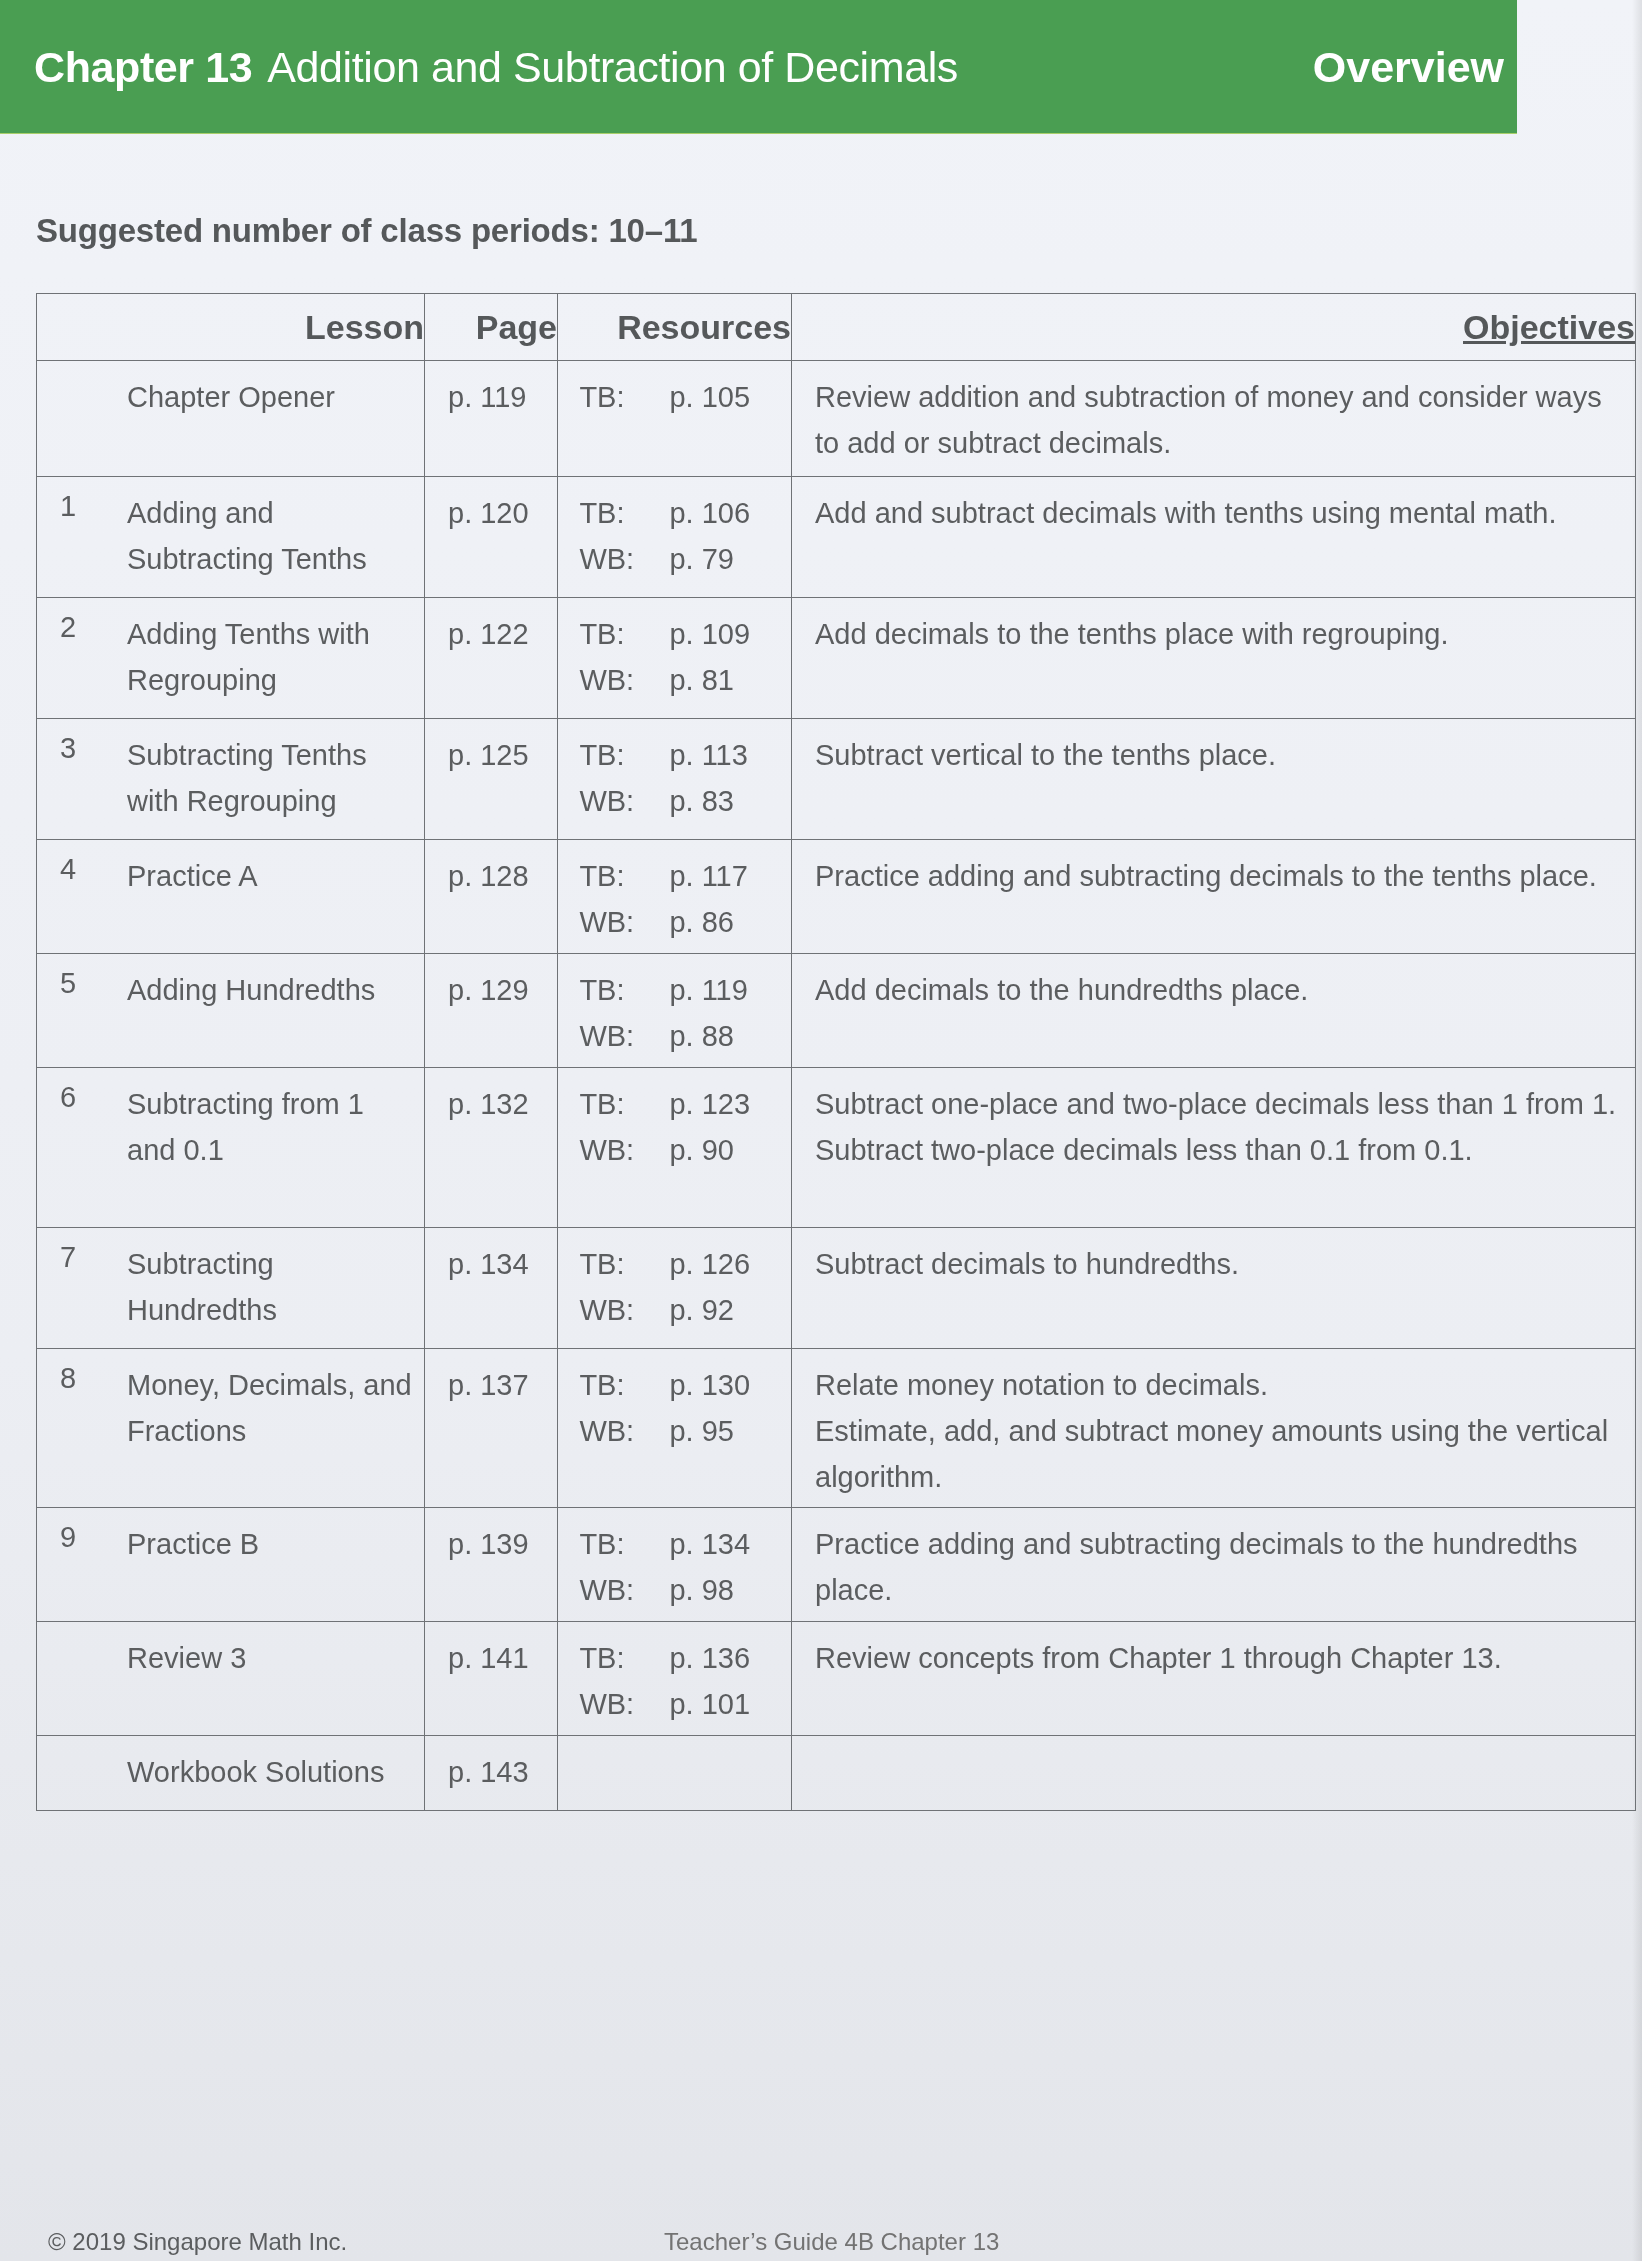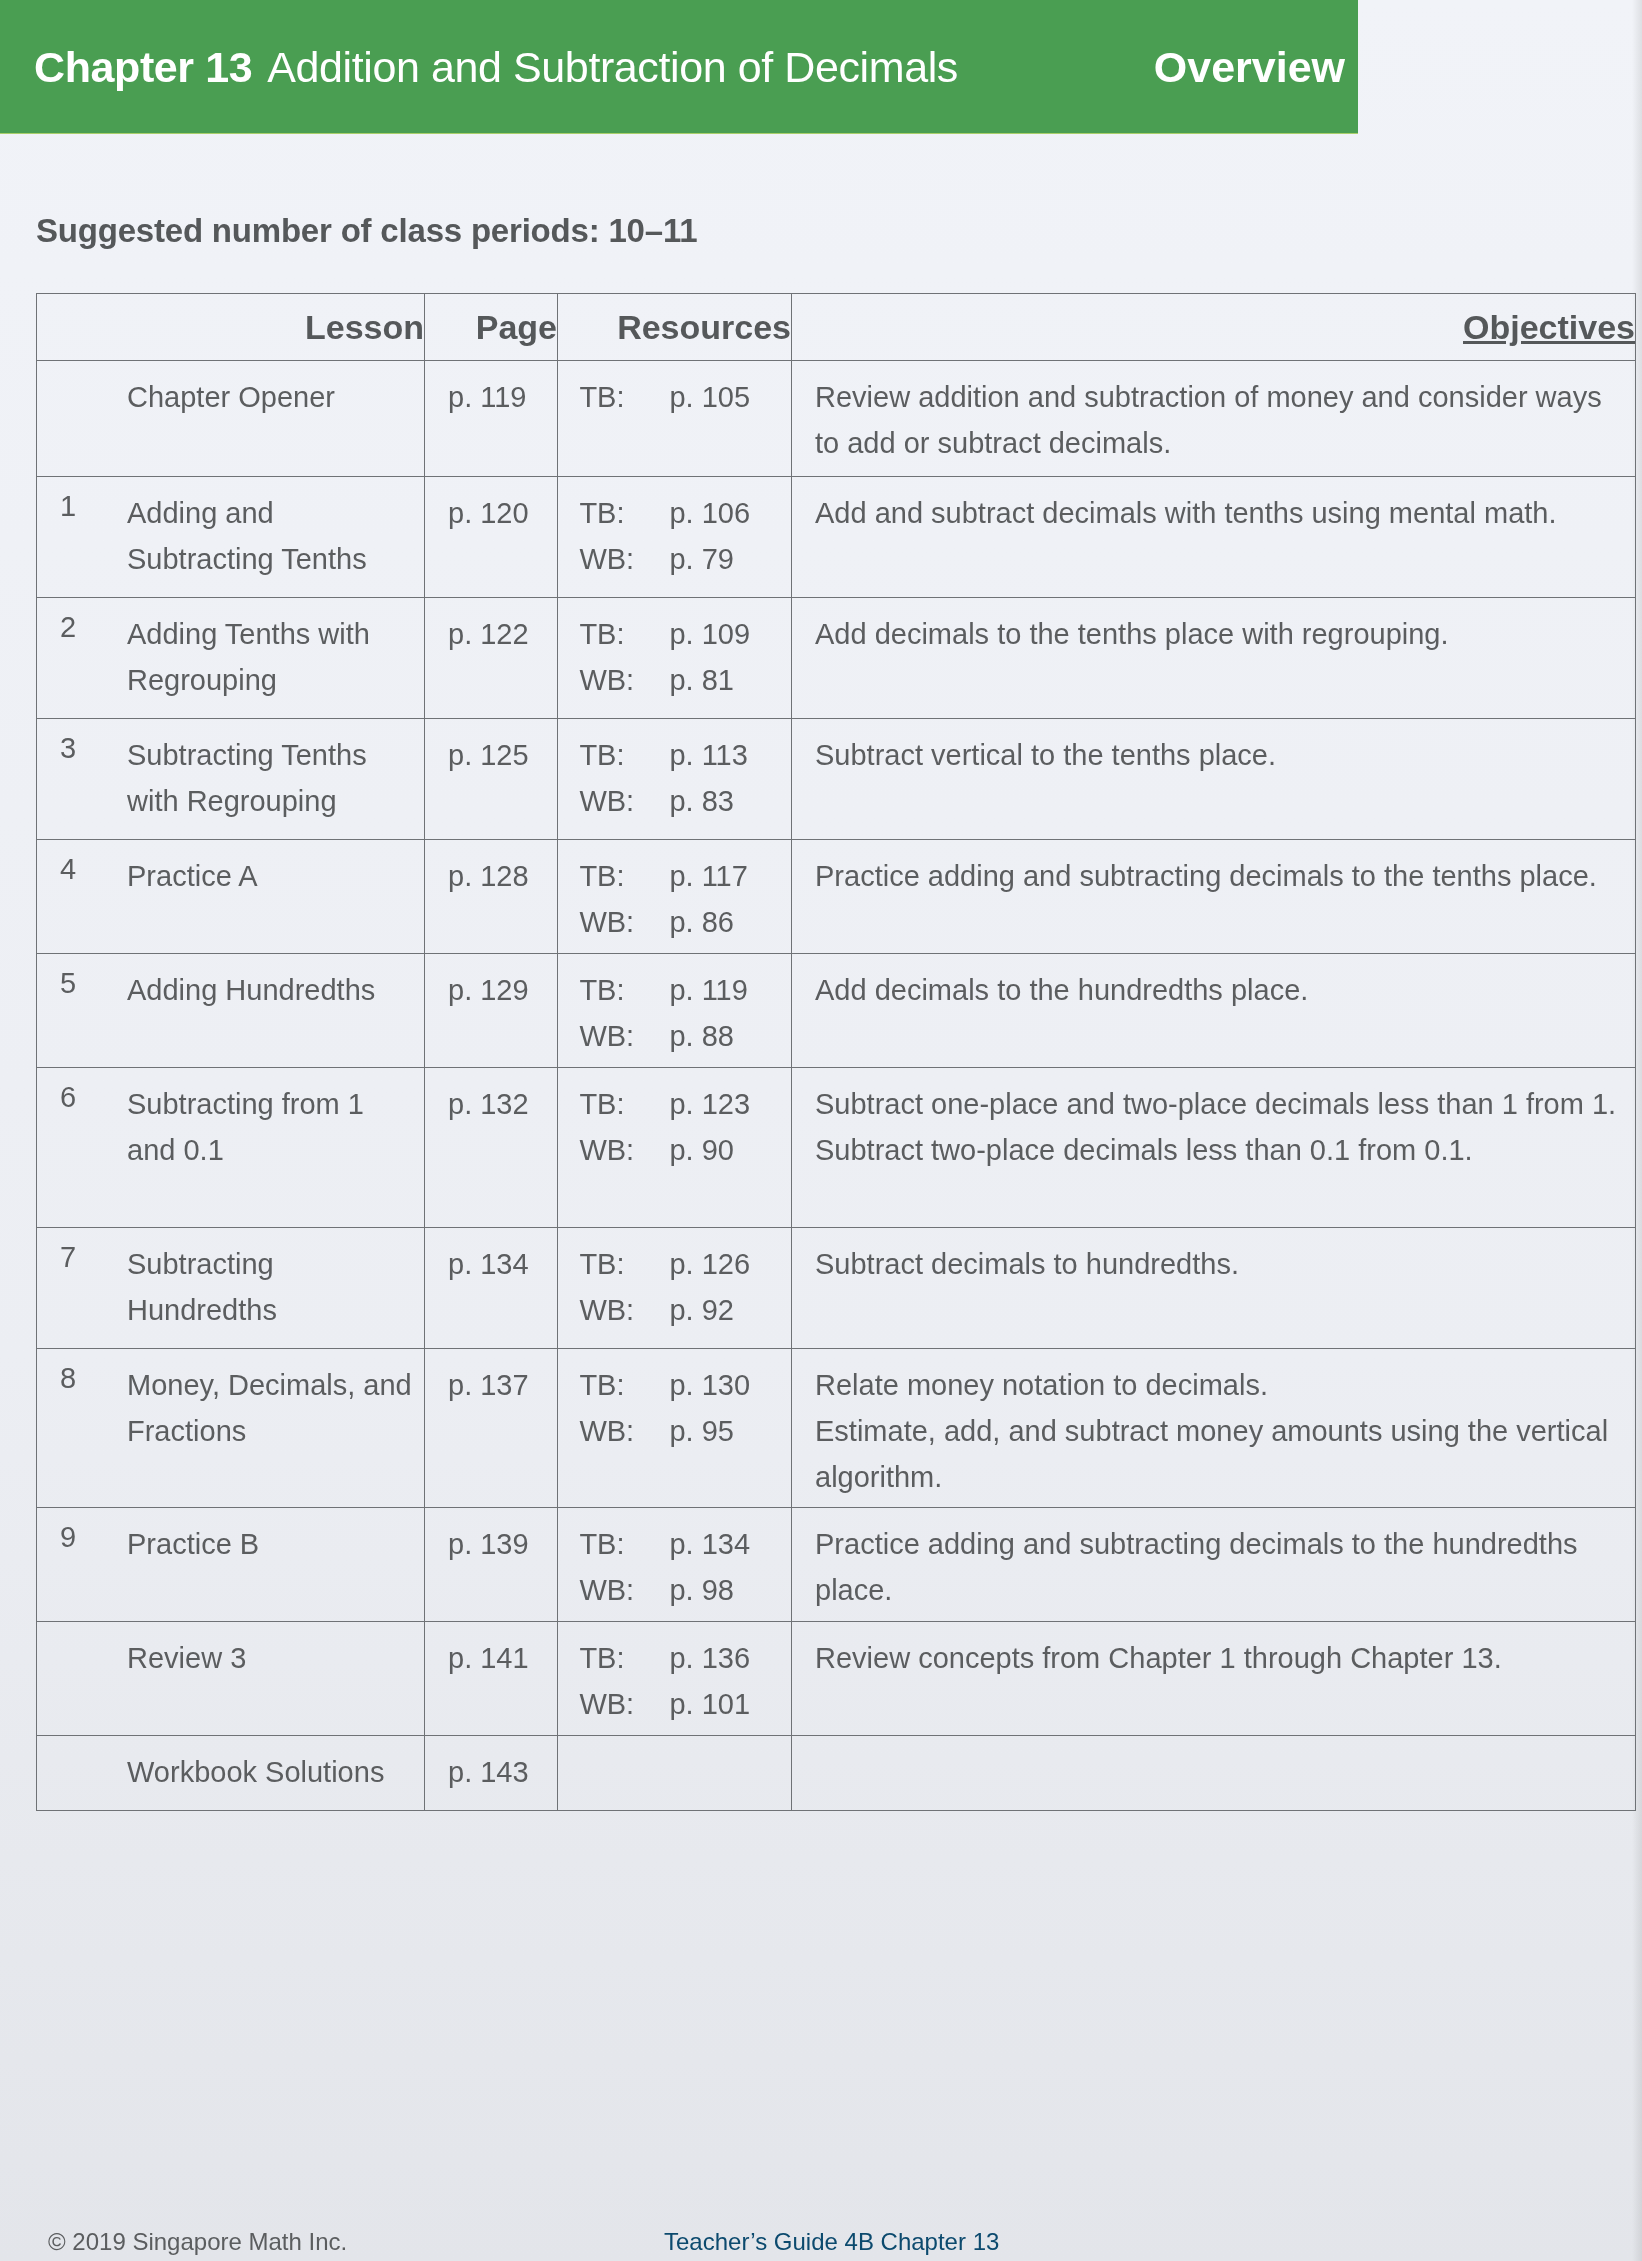--- a/index.html
+++ b/index.html
@@ -13,21 +13,21 @@
     }
     .page-bg {
       position: absolute; inset: 0;
       background: linear-gradient(180deg, #f1f3f8 0%, #eceef3 60%, #e3e5ea 100%);
     }
     .page-edge {
       position: absolute; top: 0; right: 0; width: 11.5px; height: 100%;
       background: linear-gradient(90deg, rgba(0,0,0,0) 0%, rgba(120,120,120,0.18) 100%);
     }
     .banner {
-      position: absolute; left: 0; top: 0; width: 1358px; height: 133px;
+      position: absolute; left: 0; top: 0; width: 1517px; height: 133px;
       background: #4a9e52;
       border-bottom: 1.6px solid #a9cf6a;
     }
     .banner-title {
       position: absolute; left: 34px; top: 43px;
       font-size: 43px; color: #ffffff; white-space: nowrap;
       letter-spacing: -0.4px;
     }
     .banner-title .chap { font-weight: bold; margin-right: 15px; }
     .banner-title .name { font-weight: normal; }
@@ -80,21 +80,21 @@
     .res-label { width: 90px; }
     .obj-cell { padding: 13px 16.4px 0 23px !important; line-height: 46px; }
     .obj-line { display: block; }
 
     .footer-left {
       position: absolute; left: 48px; top: 2228px;
       font-size: 24px; color: #5b5d5f; text-align: right;
     }
     .footer-center {
       position: absolute; left: 664px; top: 2228px;
-      font-size: 24px; color: #0c4a6e;
+      font-size: 24px; color: #737373;
     }
   </style>
 </head>
 <body>
 
 <div class="page-bg"></div>
 <div class="page-edge"></div>
 
 <header class="banner">
   <div class="banner-title">

